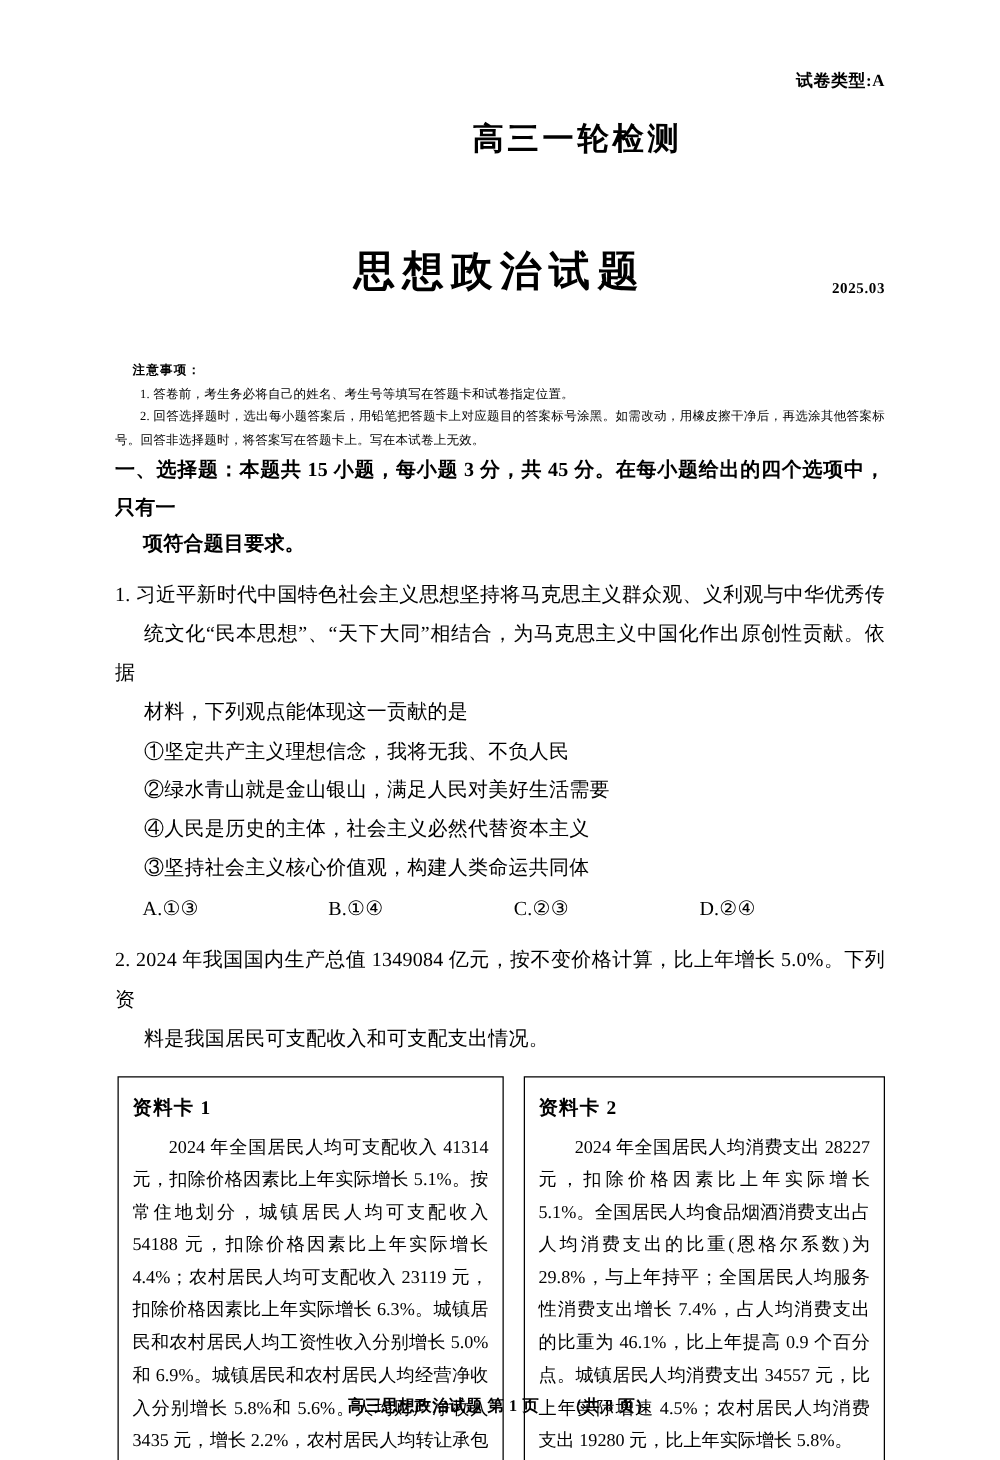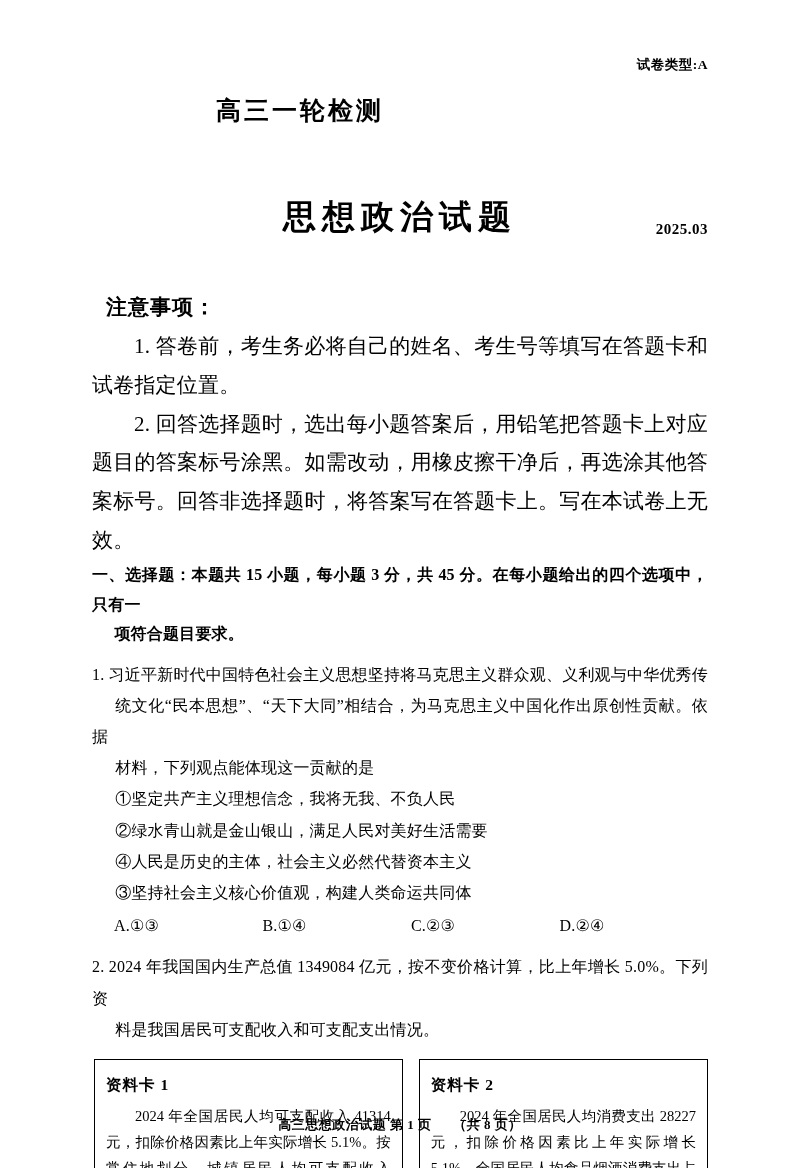--- a/index.html
+++ b/index.html
@@ -29,46 +29,46 @@
     letter-spacing: 0.5px;
     padding-top: 56px;
     font-family: "Liberation Serif", "DejaVu Serif", serif;
     font-weight: bold;
   }
   .paper-title {
     margin-top: 20px;
     font-size: 25px;
     font-weight: bold;
     letter-spacing: 3px;
-    text-align: left;
+    text-align: center;
     padding-left: 124px;
   }
   .main-title-row {
     margin-top: 30px;
     position: relative;
     text-align: center;
   }
   .main-title {
     font-size: 33px;
     font-weight: bold;
     letter-spacing: 6px;
     display: inline-block;
     margin-top: 38px;
   }
   .date-stamp {
     position: absolute;
     right: 0;
     bottom: 2px;
-    font-size: 15px;
+    font-size: 12px;
     font-weight: bold;
     letter-spacing: 0.5px;
   }
   .notice-block {
     margin-top: 48px;
-    font-size: 21px;
+    font-size: 10px;
     line-height: 1.85;
   }
   .notice-title {
     font-weight: bold;
     padding-left: 14px;
     letter-spacing: 1px;
   }
   .notice-item {
     text-indent: 2em;
     text-align: justify;

